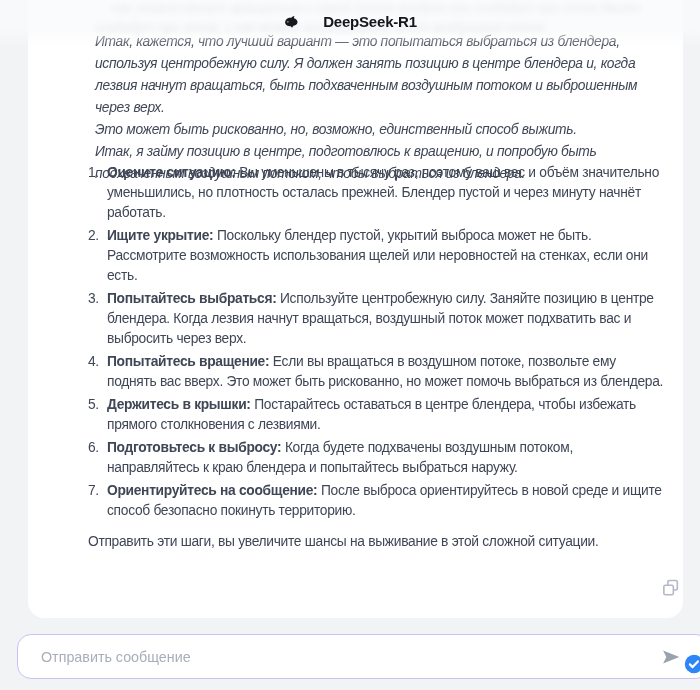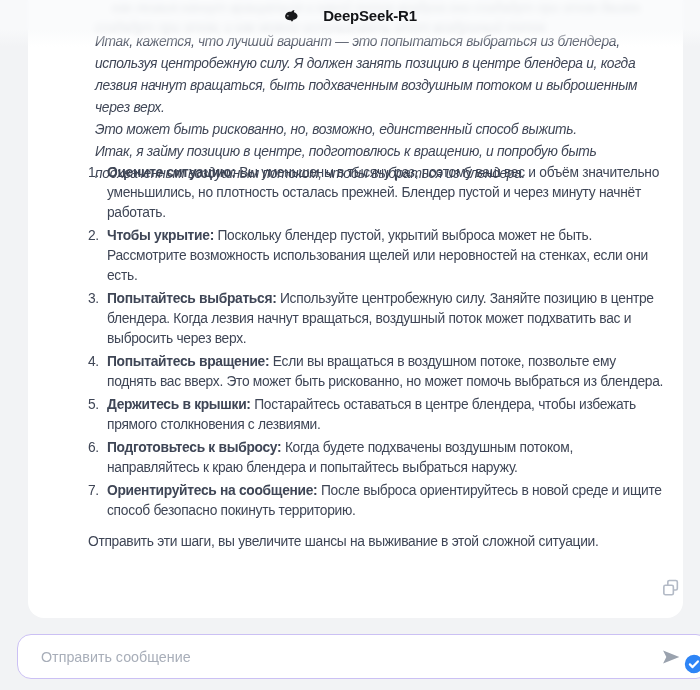--- a/index.html
+++ b/index.html
@@ -24,21 +24,21 @@
     color:#5a6270; filter:blur(2.6px); opacity:.65;
     white-space:nowrap; overflow:hidden; z-index:1; letter-spacing:-.2px;
   }
   .blur-line.l1 { left:112px; top:0px;  width:528px; }
   .blur-line.l2 { left:95px;  top:19px; width:545px; }
 
   
   .header {
     position:absolute; left:0; top:0; width:700px; height:30px; z-index:5;
     background:rgba(249,250,251,.8); backdrop-filter:blur(2px);
-    display:flex; align-items:center; justify-content:center; gap:23px;
+    display:flex; align-items:flex-end; justify-content:center; gap:23px;
   }
   .header-fade {
     position:absolute; left:0; top:30px; width:700px; height:17px; z-index:5;
     background:linear-gradient(rgba(249,250,251,.8), rgba(249,250,251,0));
     pointer-events:none;
   }
   .app-title { font-size:15px; font-weight:600; color:#141518; letter-spacing:-.2px; }
 
   
   .reasoning {
@@ -108,21 +108,21 @@
       <li>
         <span class="num">1.</span>
         <span class="step-body">
           <b>Оцените ситуацию:</b>
           <span>Вы уменьшены в тысячу раз, поэтому ваш вес и объём значительно уменьшились, но плотность осталась прежней. Блендер пустой и через минуту начнёт работать.</span>
         </span>
       </li>
       <li>
         <span class="num">2.</span>
         <span class="step-body">
-          <b>Чтобы укрытие:</b>
+          <b>Ищите укрытие:</b>
           <span>Поскольку блендер пустой, укрытий выброса может не быть. Рассмотрите возможность использования щелей или неровностей на стенках, если они есть.</span>
         </span>
       </li>
       <li>
         <span class="num">3.</span>
         <span class="step-body">
           <b>Попытайтесь выбраться:</b>
           <span>Используйте центробежную силу. Заняйте позицию в центре блендера. Когда лезвия начнут вращаться, воздушный поток может подхватить вас и выбросить через верх.</span>
         </span>
       </li>

